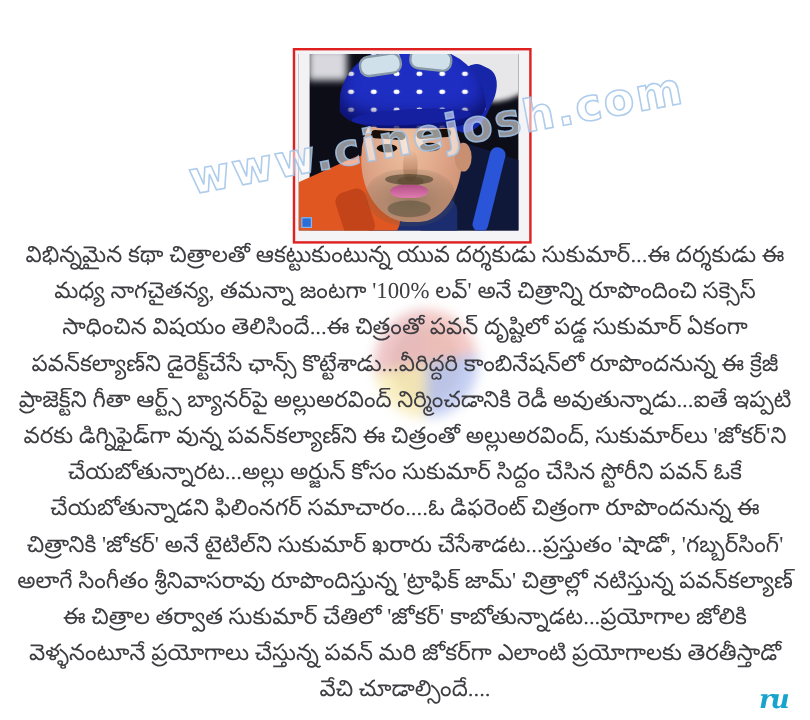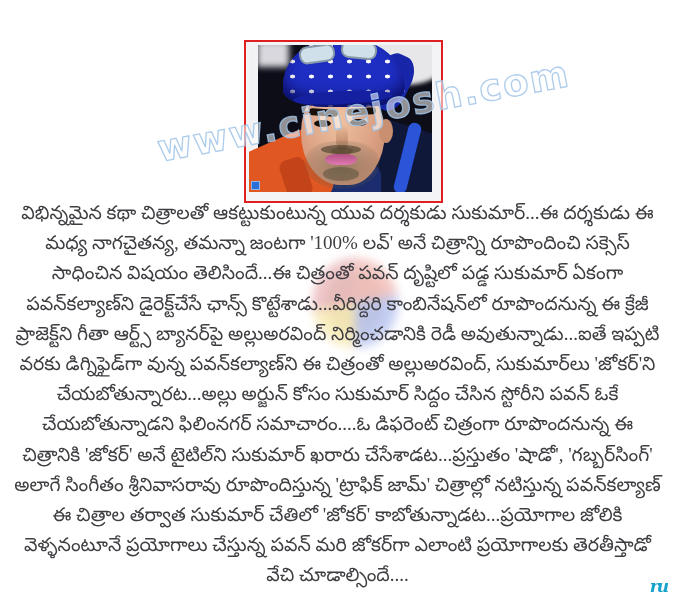--- a/index.html
+++ b/index.html
@@ -112,24 +112,24 @@
     padding:0 12px;box-sizing:border-box;
     text-align:center;
     font-size:19px;line-height:30.2px;
     color:#3e3e42;
     white-space:pre-line;
     z-index:5;
   }
 
   
   .site-logo{
-    position:absolute;right:8px;bottom:4px;
+    position:absolute;right:19px;bottom:4px;
     font-family:"DejaVu Serif", serif;
     font-style:italic;font-weight:bold;
-    font-size:17px;letter-spacing:-2px;
+    font-size:22px;letter-spacing:-2px;
     color:#17a3cb;
     z-index:6;
   }
 </style>
 </head>
 <body>
 
 <div class="page">
 
   <div class="bg-blob-ring"></div>

